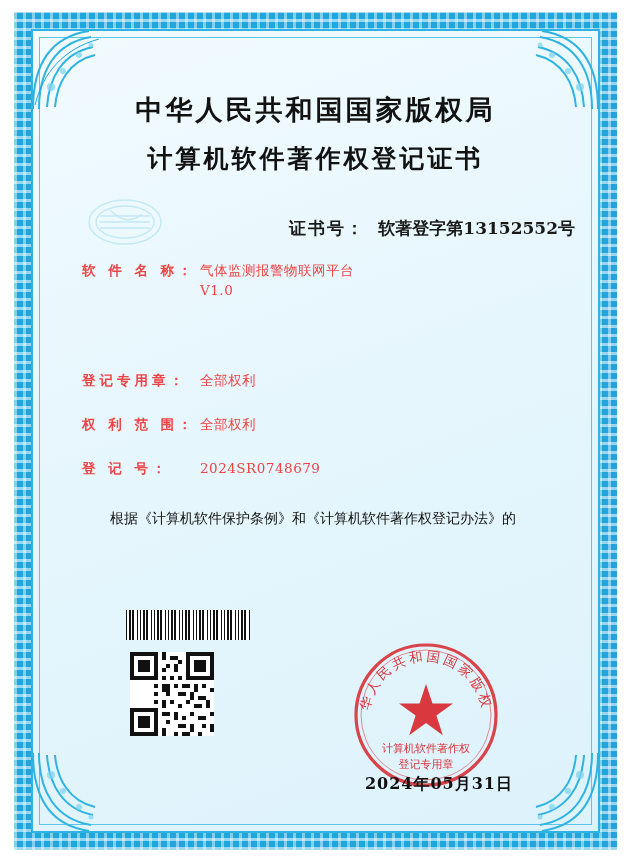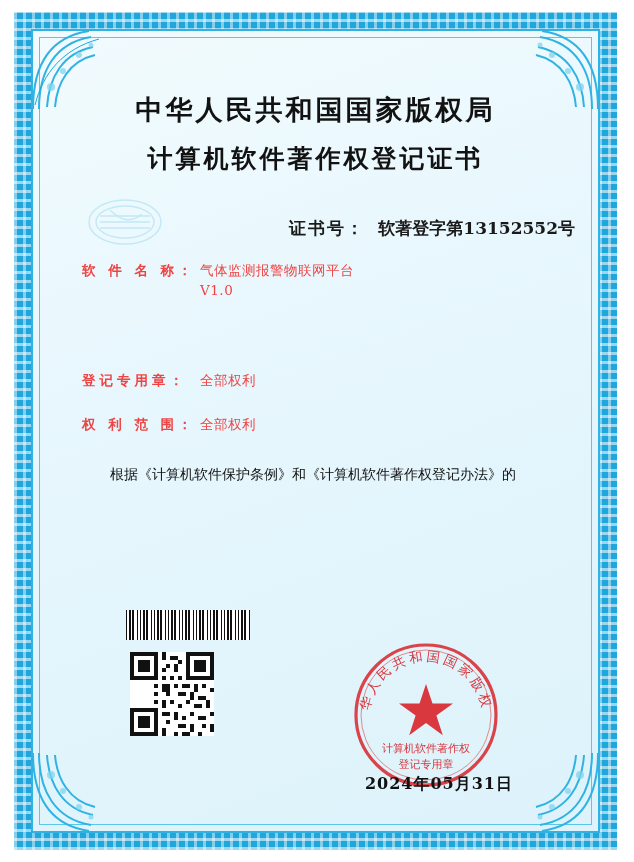--- a/index.html
+++ b/index.html
@@ -330,20 +330,24 @@
       <div class="field-row">
         <div class="field-label">登记专用章：</div>
         <div class="field-value">全部权利</div>
       </div>
 
       <div class="field-row">
         <div class="field-label">权 利 范 围：</div>
         <div class="field-value">全部权利</div>
       </div>
 
+      <div class="field-row">
+        <div class="field-label">登 记 号：</div>
+        <div class="field-value">2024SR0748679</div>
+      </div>
 
     </div>
 
     <div class="paragraph">
       <span class="indent"></span><span>根据《计算机软件保护条例》和《计算机软件著作权登记办法》的</span><br>
     </div>
 
     <div class="barcode"></div>
 
     <div class="qr">

